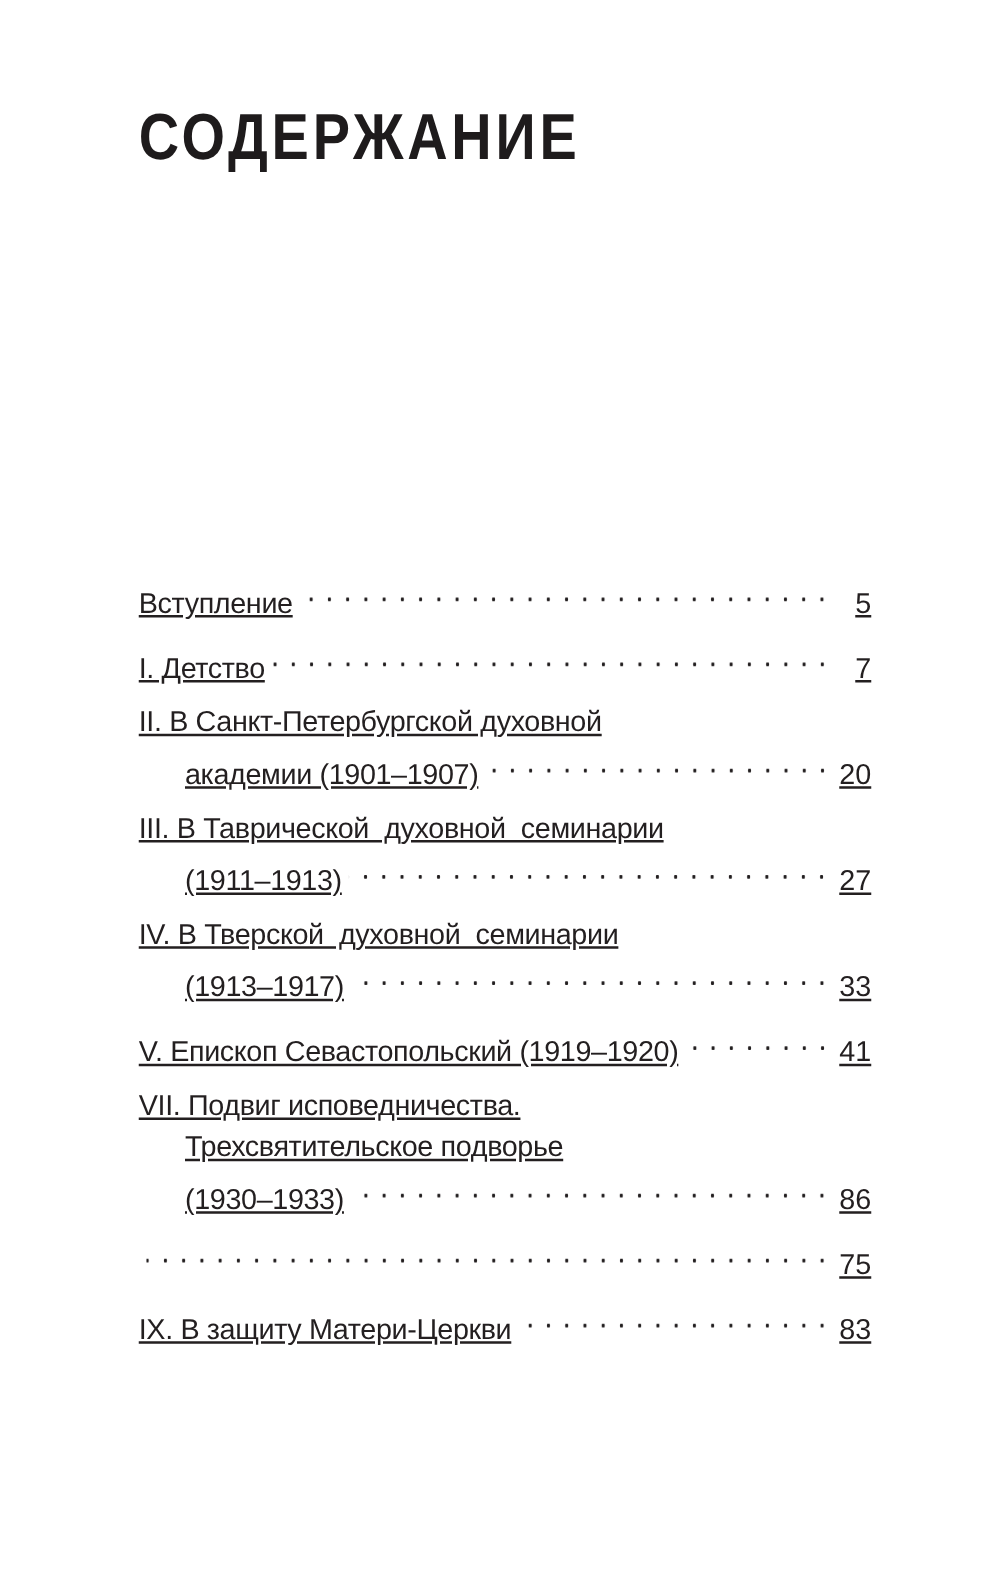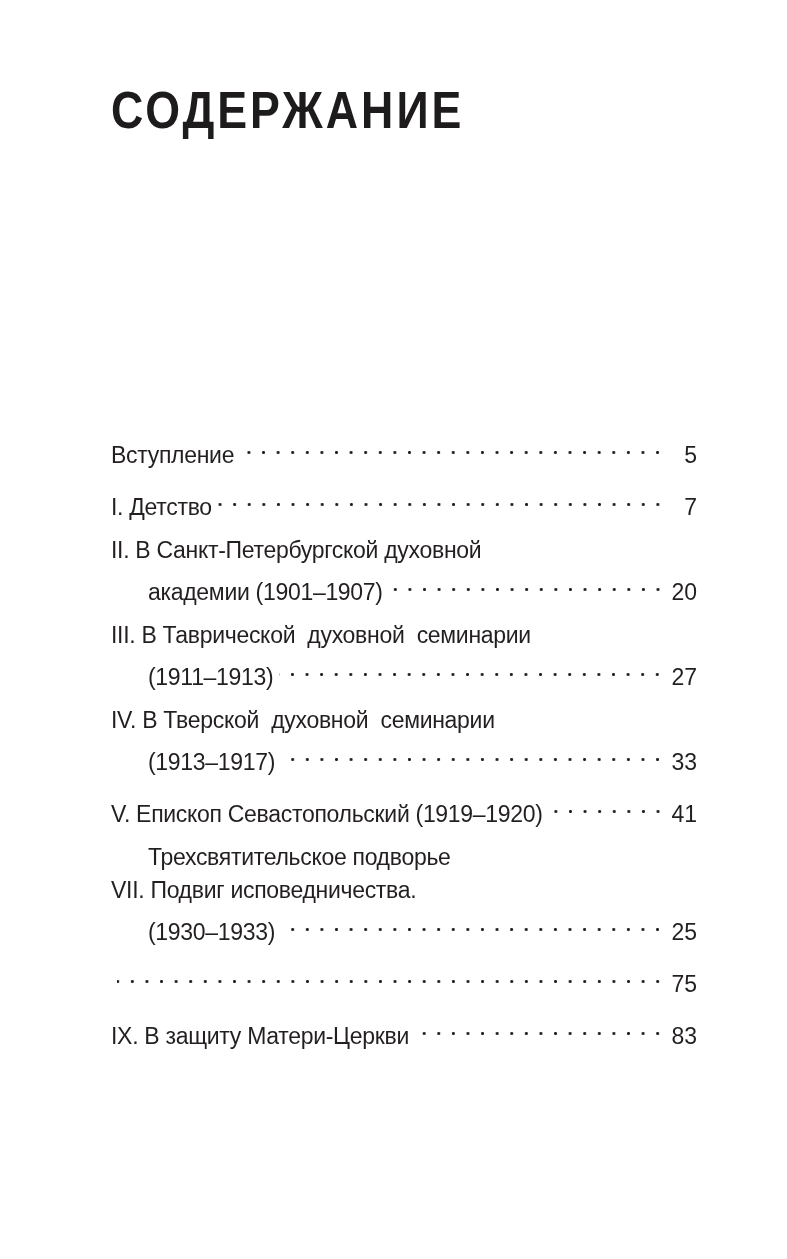--- a/index.html
+++ b/index.html
@@ -25,26 +25,27 @@
       font-size: 52px;
       letter-spacing: 3.5px;
       line-height: 56px;
       transform: scaleX(0.86);
       transform-origin: left top;
       color: #1e1b1c;
     }
     .toc {
       position: absolute;
       left: 111px;
-      top: 430px;
+      top: 457px;
       width: 586px;
       margin: 0;
       padding: 0;
       list-style: none;
       font-size: 23px;
+      text-decoration: underline;
     }
     .toc-entry {
       margin: 0 0 19px 0;
       line-height: 33px;
     }
     .toc-line {
       display: flex;
       align-items: baseline;
       white-space: nowrap;
       height: 33px;
@@ -141,30 +142,30 @@
   <li class="toc-entry">
     <div class="toc-line">
       <span class="toc-text">V. Епископ Севастопольский (1919–1920)</span>
       <span class="leader"></span>
       <span class="page-num">41</span>
     </div>
   </li>
 
 
   <li class="toc-entry">
-    <div class="toc-line indent">
-      <span class="toc-text">Трехсвятительское подворье</span>
-    </div>
     <div class="toc-line">
       <span class="toc-text">VII. Подвиг исповедничества.</span>
     </div>
     <div class="toc-line indent">
+      <span class="toc-text">Трехсвятительское подворье</span>
+    </div>
+    <div class="toc-line indent">
       <span class="toc-text">(1930–1933)</span>
       <span class="leader"></span>
-      <span class="page-num">25</span>
+      <span class="page-num">86</span>
     </div>
   </li>
 
   <li class="toc-entry">
     <div class="toc-line">
       <span class="leader"></span>
       <span class="page-num">75</span>
     </div>
   </li>
 

